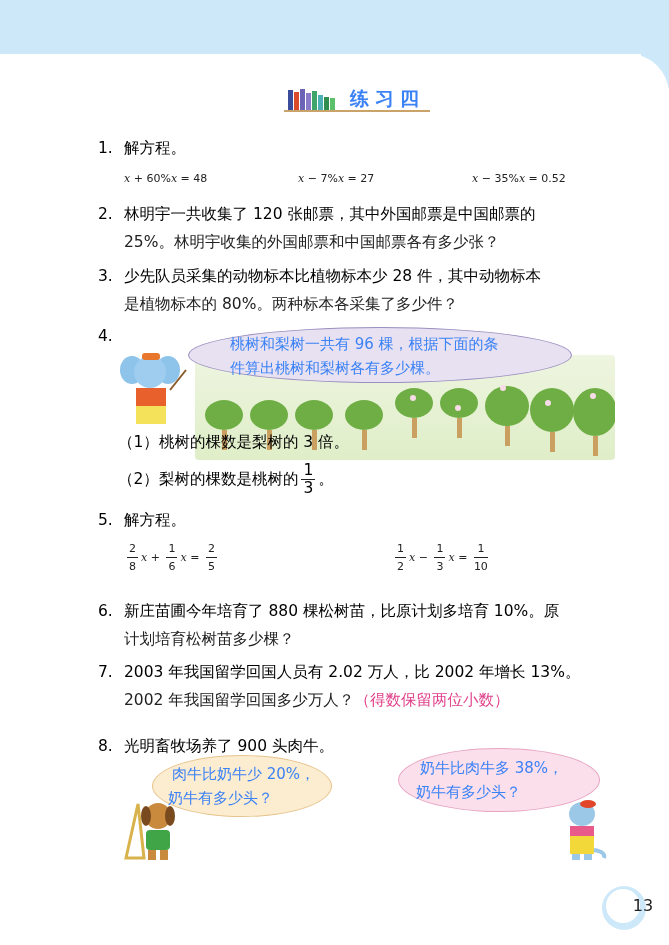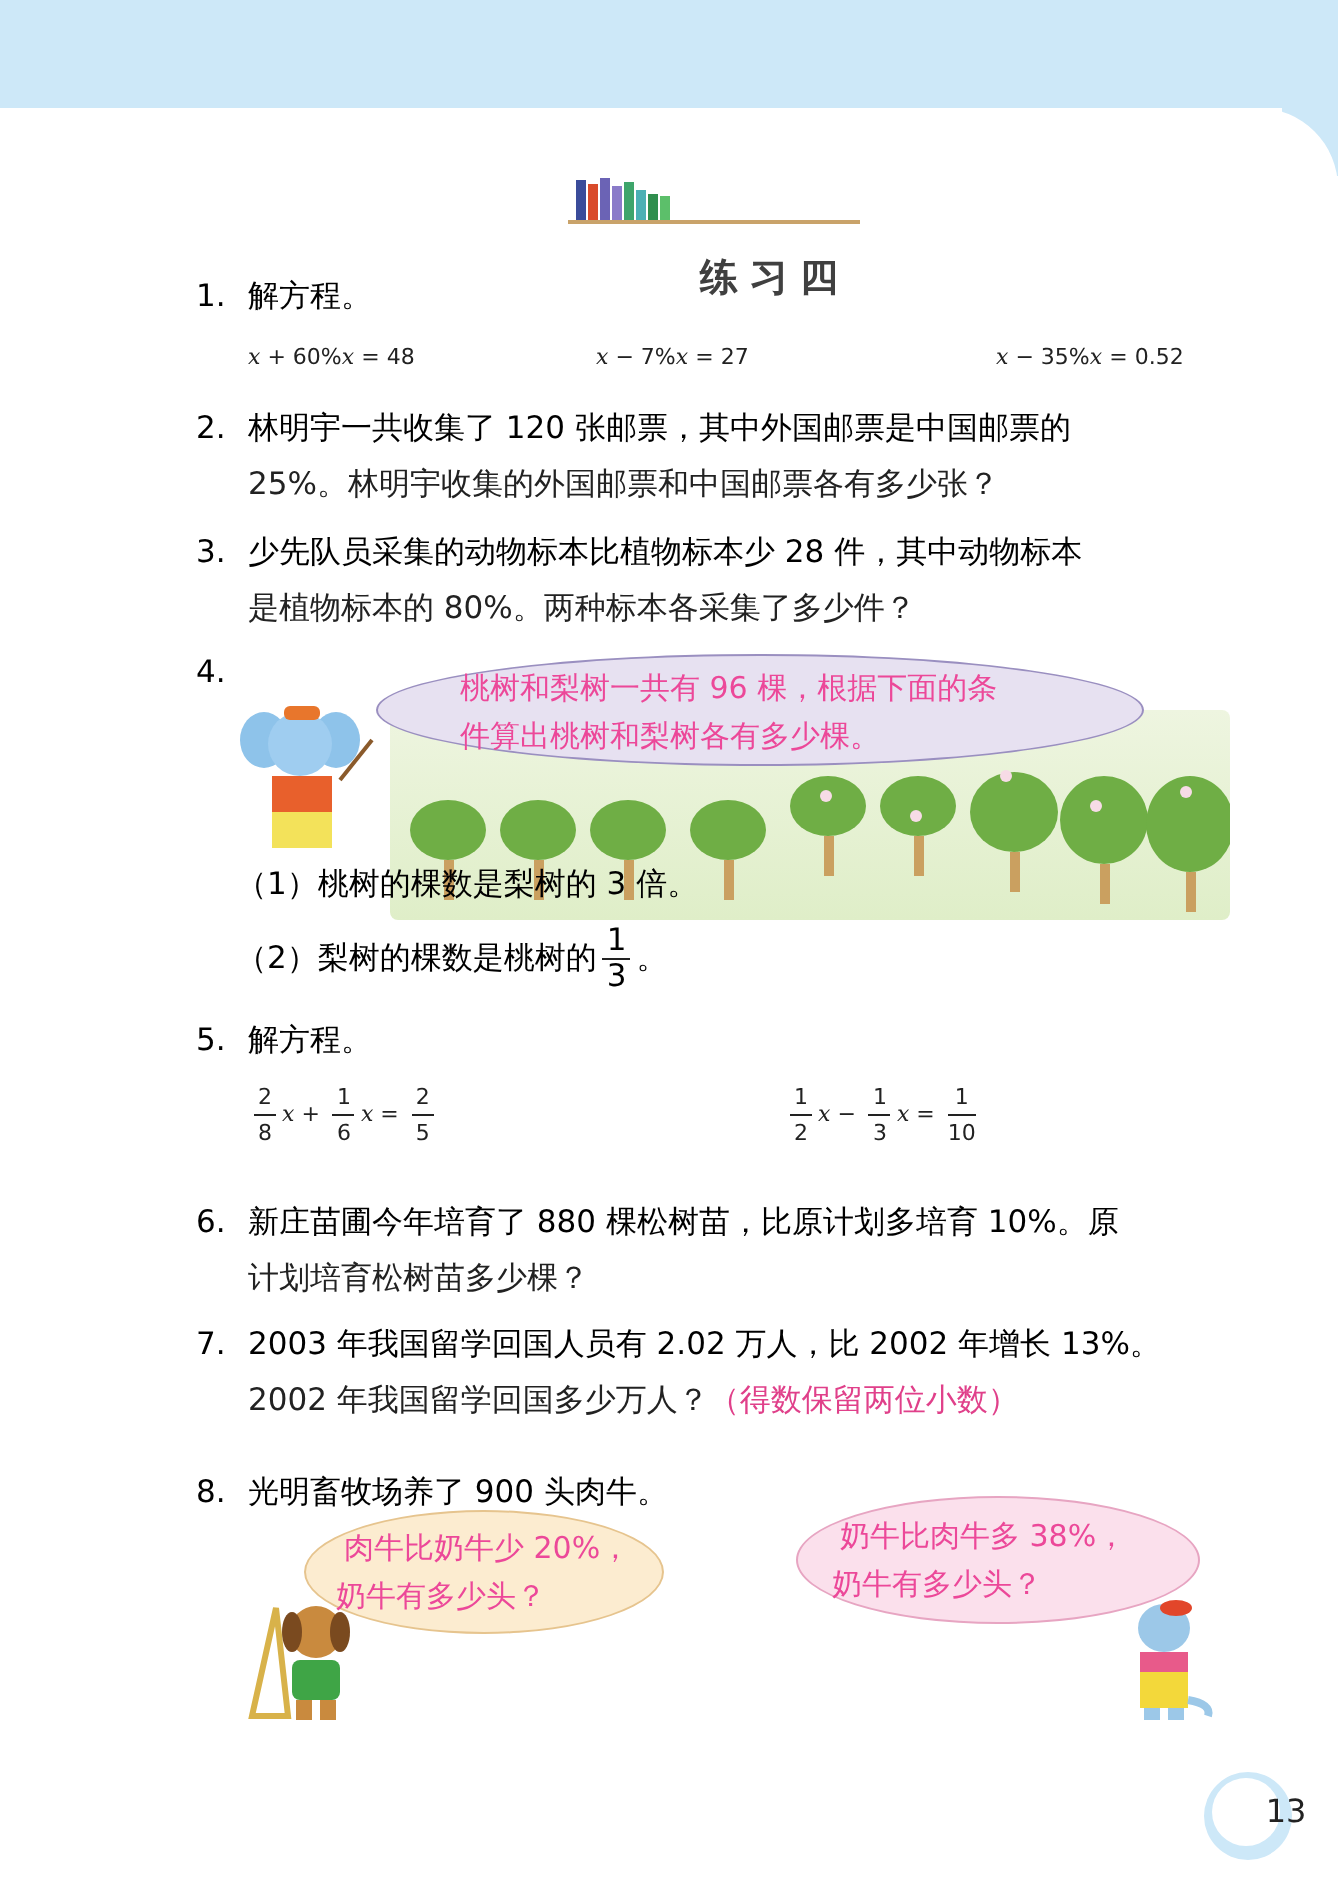--- a/index.html
+++ b/index.html
@@ -5,41 +5,41 @@
   html, body { margin:0; padding:0; }
   body { width:669px; height:945px; position:relative; background:#ffffff; overflow:hidden;
          font-family:"DejaVu Sans", "Liberation Sans", sans-serif; color:#222; }
   .top-band { position:absolute; left:0; top:0; width:669px; height:54px; background:#cde8f8; }
   .top-corner { position:absolute; right:0; top:54px; width:28px; height:34px; background:#cde8f8; }
   .top-corner-mask { position:absolute; right:0; top:54px; width:60px; height:40px; background:#fff; border-top-right-radius:40px; }
   .title-wrap { position:absolute; left:284px; top:86px; width:146px; height:28px; }
   .books { position:absolute; left:4px; top:2px; width:50px; height:22px; display:flex; align-items:flex-end; gap:1px; }
   .books span { display:block; width:5px; }
   .shelf { position:absolute; left:0; top:24px; width:146px; height:2px; background:#c9a36a; }
-  .title { position:absolute; left:66px; top:0; font-size:19px; font-weight:bold; letter-spacing:6px; color:#404040;margin-top:40px; }
+  .title { position:absolute; left:66px; top:0; font-size:19px; font-weight:bold; letter-spacing:6px; color:#3b82f6; }
   .q { position:absolute; left:98px; font-size:15.5px; line-height:28px; color:#000000; }
   .q .num { display:inline-block; width:26px; }
   .indent { position:absolute; left:124px; font-size:15.5px; line-height:28px; }
   .eq { position:absolute; font-size:11px; }
   .eq i { font-family:"DejaVu Serif", serif; font-style:italic; }
   .pink { color:#e0408a; }
   .frac { display:inline-block; vertical-align:middle; text-align:center; margin:0 3px; }
   .frac .n { display:block; border-bottom:1px solid #222; padding:0 2px; line-height:17px; }
   .frac .d { display:block; line-height:17px; }
   .scene { position:absolute; left:195px; top:355px; width:420px; height:105px;
            background:linear-gradient(#eef5e0, #dfeec8); border-radius:4px; overflow:hidden; }
   .tree { position:absolute; bottom:10px; }
   .tree .crown { width:38px; height:30px; border-radius:50%; background:#6fae45; }
   .tree .trunk { width:5px; height:20px; background:#caa060; margin:0 auto; }
   .blossom { position:absolute; width:6px; height:6px; border-radius:50%; background:#f7dbe6; }
   .bubble { position:absolute; border-radius:50%; }
   .bubble-purple { left:188px; top:327px; width:382px; height:54px; background:#e7e1f1; border:1px solid #9a8fc0; }
   .bubble-orange { left:152px; top:755px; width:178px; height:60px; background:#fcecd0; border:1px solid #e6c48e; }
   .bubble-pink { left:398px; top:748px; width:200px; height:62px; background:#fbe0ec; border:1px solid #e7a5c2; }
-  .btext { position:absolute; font-size:15px; line-height:24px; color:#ec4899; }
+  .btext { position:absolute; font-size:15px; line-height:24px; color:#3b82f6; }
   .char { position:absolute; }
   .page-num-ring { position:absolute; left:602px; top:886px; width:44px; height:44px; border-radius:50%; background:#cde8f8; }
   .page-num-disc { position:absolute; left:606px; top:889px; width:34px; height:34px; border-radius:50%; background:#fff; }
   .page-num { position:absolute; left:606px; top:896px; width:34px; text-align:center; font-size:16px; color:#222;margin-left:20px; }
 </style>
 </head>
 <body>
 
 <div class="top-band"></div>
 <div class="top-corner"></div>
@@ -62,21 +62,21 @@
 
 <div class="q" style="top:134px">
   <span class="num">1.</span><span>解方程。</span>
 </div>
 <div class="eq" style="left:124px;top:172px">
   <i>x</i><span> + 60%</span><i>x</i><span> = 48</span>
 </div>
 <div class="eq" style="left:298px;top:172px">
   <i>x</i><span> − 7%</span><i>x</i><span> = 27</span>
 </div>
-<div class="eq" style="left:498px;top:172px">
+<div class="eq" style="left:472px;top:172px">
   <i>x</i><span> − 35%</span><i>x</i><span> = 0.52</span>
 </div>
 
 <div class="q" style="top:200px">
   <span class="num">2.</span><span>林明宇一共收集了 120 张邮票，其中外国邮票是中国邮票的</span>
 </div>
 <div class="indent" style="top:228px">25%。林明宇收集的外国邮票和中国邮票各有多少张？</div>
 
 <div class="q" style="top:262px">
   <span class="num">3.</span><span>少先队员采集的动物标本比植物标本少 28 件，其中动物标本</span>

